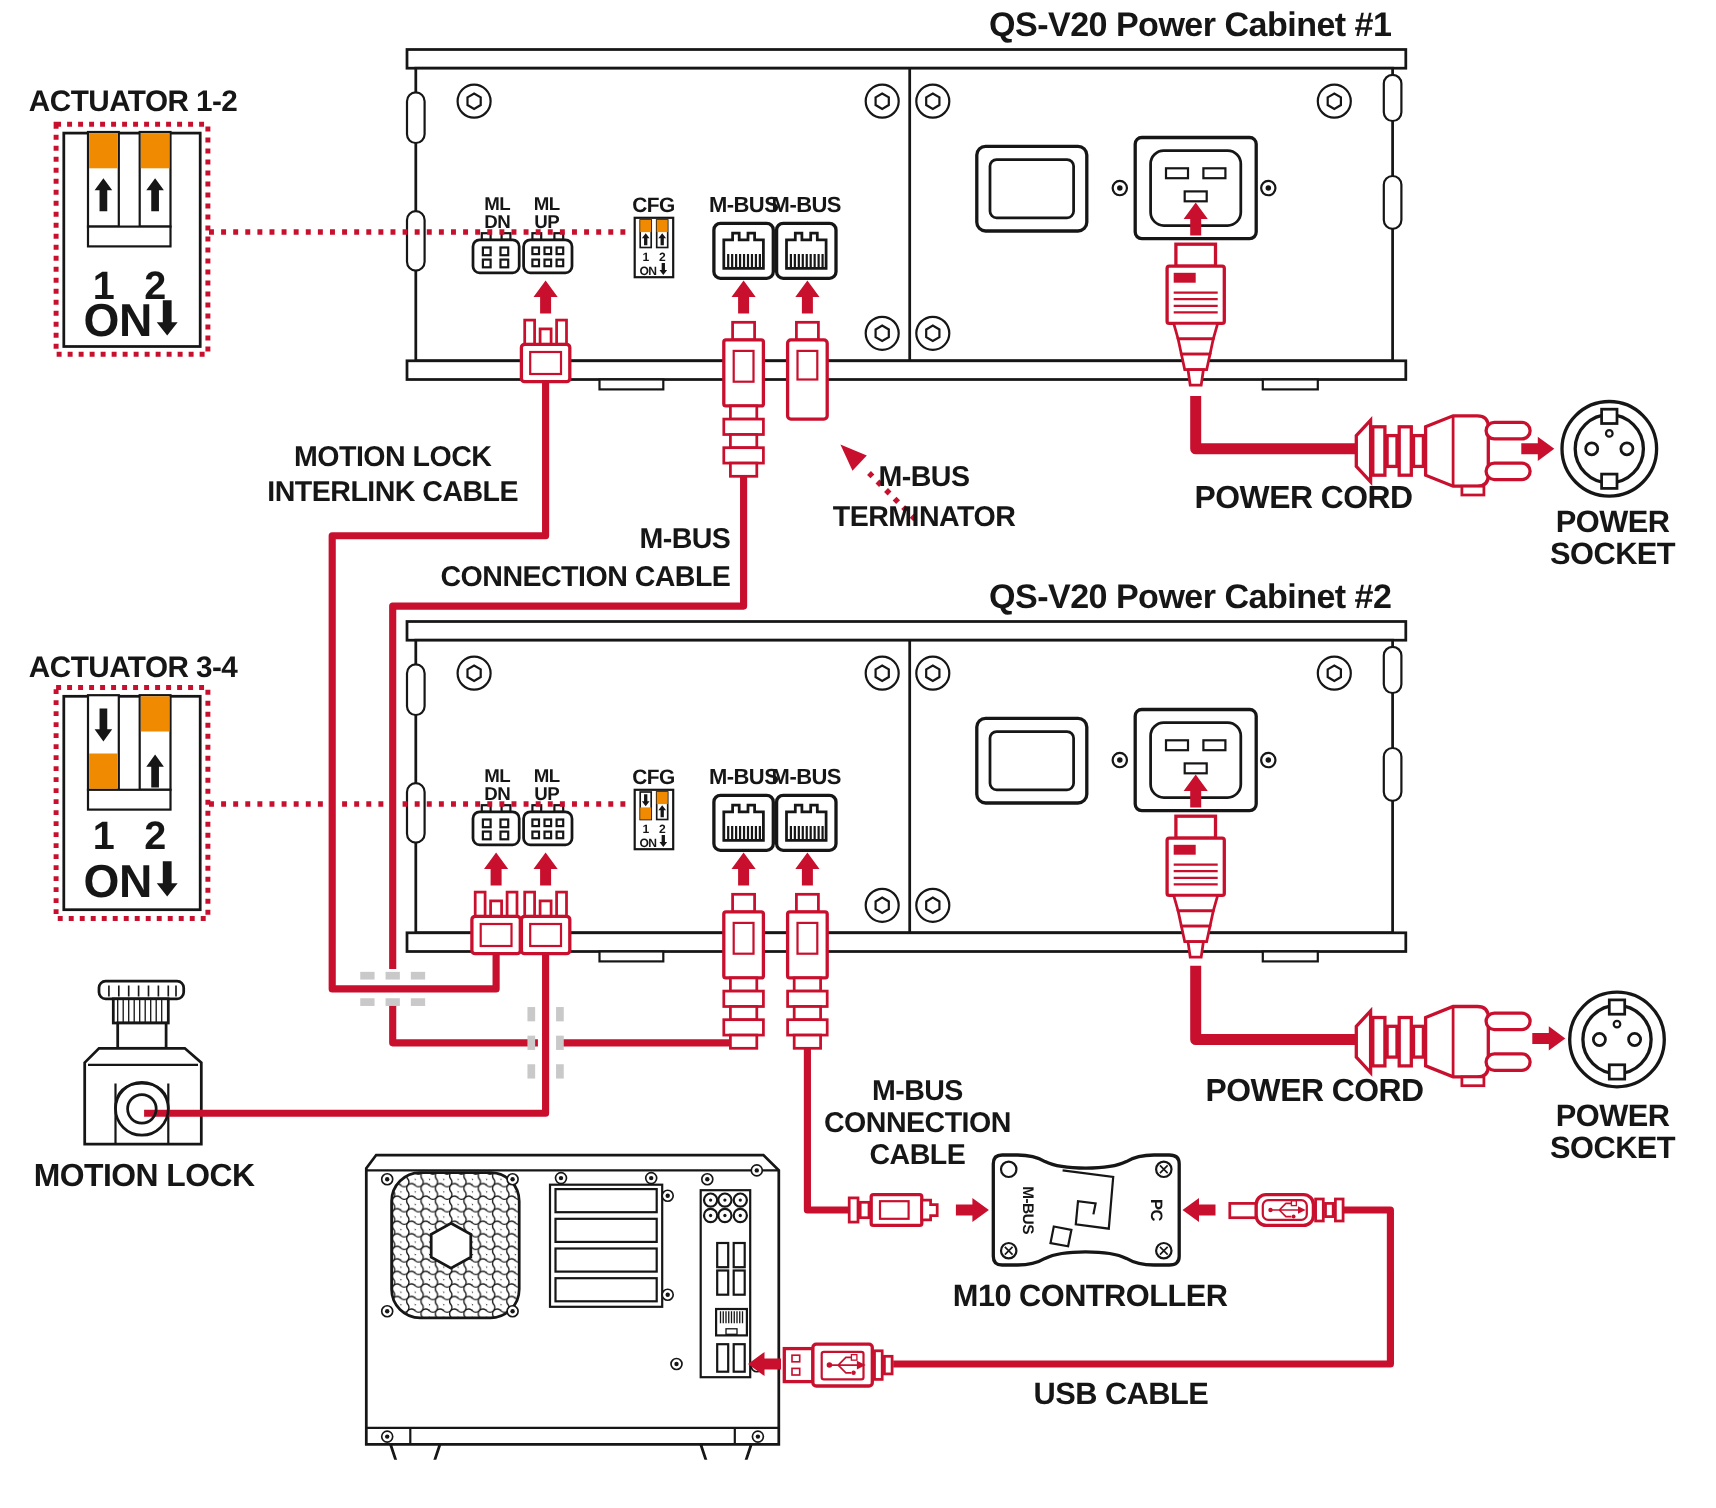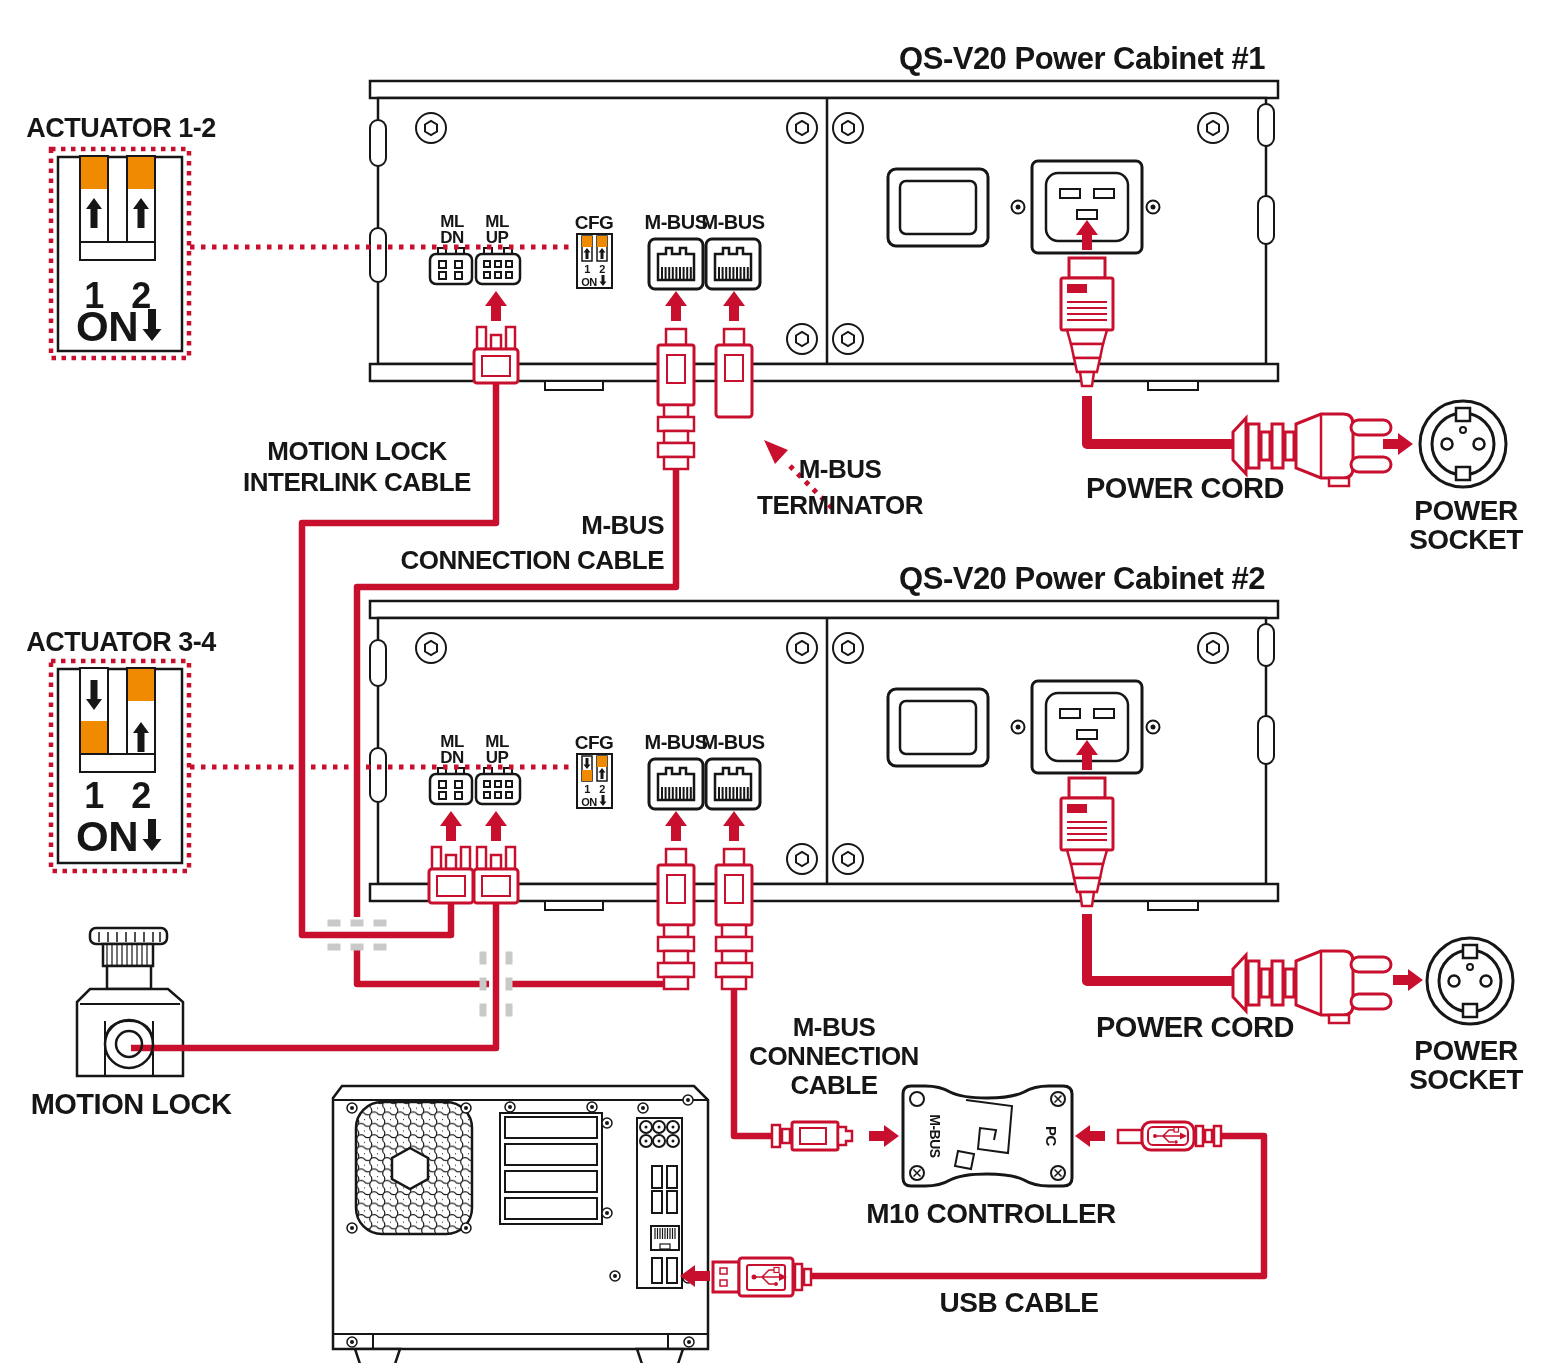--- a/index.html
+++ b/index.html
@@ -1,17 +1,17 @@
 <!DOCTYPE html>
 <html style="--red: #c8102e; --orange: #f08a00; --gray: #c9c9c9; --ink: #161616;"><head>
 <meta charset="utf-8">
 <style>
   :root{ --red:#c8102e; --orange:#f08a00; --gray:#c9c9c9; --ink:#161616; }
   html,body{margin:0;padding:0;background:#fff;}
-  .stage{width:1560px;height:1327px;position:relative;background:#fff;margin-top:36px;}
+  .stage{width:1560px;height:1327px;position:relative;background:#fff;}
   svg text{font-family:"Liberation Sans","DejaVu Sans",sans-serif;font-weight:700;fill:var(--ink);letter-spacing:-0.5px;}
   .mid{text-anchor:middle;} .end{text-anchor:end;}
   .t31{font-size:31px}.t30{font-size:30px}.t29{font-size:29px}.t28{font-size:28px}.t27{font-size:27px}
   .t26{font-size:26px}.t20{font-size:20px}.t19{font-size:19px}.t17{font-size:17px}
   .t15{font-size:15px}.t14{font-size:14px}.t11{font-size:11px}.t36{font-size:36px}.t42{font-size:42px}
   .w{fill:#fff;stroke:var(--ink);} .n{fill:none;stroke:var(--ink);}
   .s12{stroke-width:1.2}.s15{stroke-width:1.5}.s2{stroke-width:2}.s25{stroke-width:2.5}.s3{stroke-width:3}
   .rw{fill:none;stroke:var(--red);stroke-width:6.5;stroke-linejoin:round;}
   .rc{fill:none;stroke:var(--red);stroke-width:10;stroke-linejoin:round;}
   .ro{fill:#fff;stroke:var(--red);}

